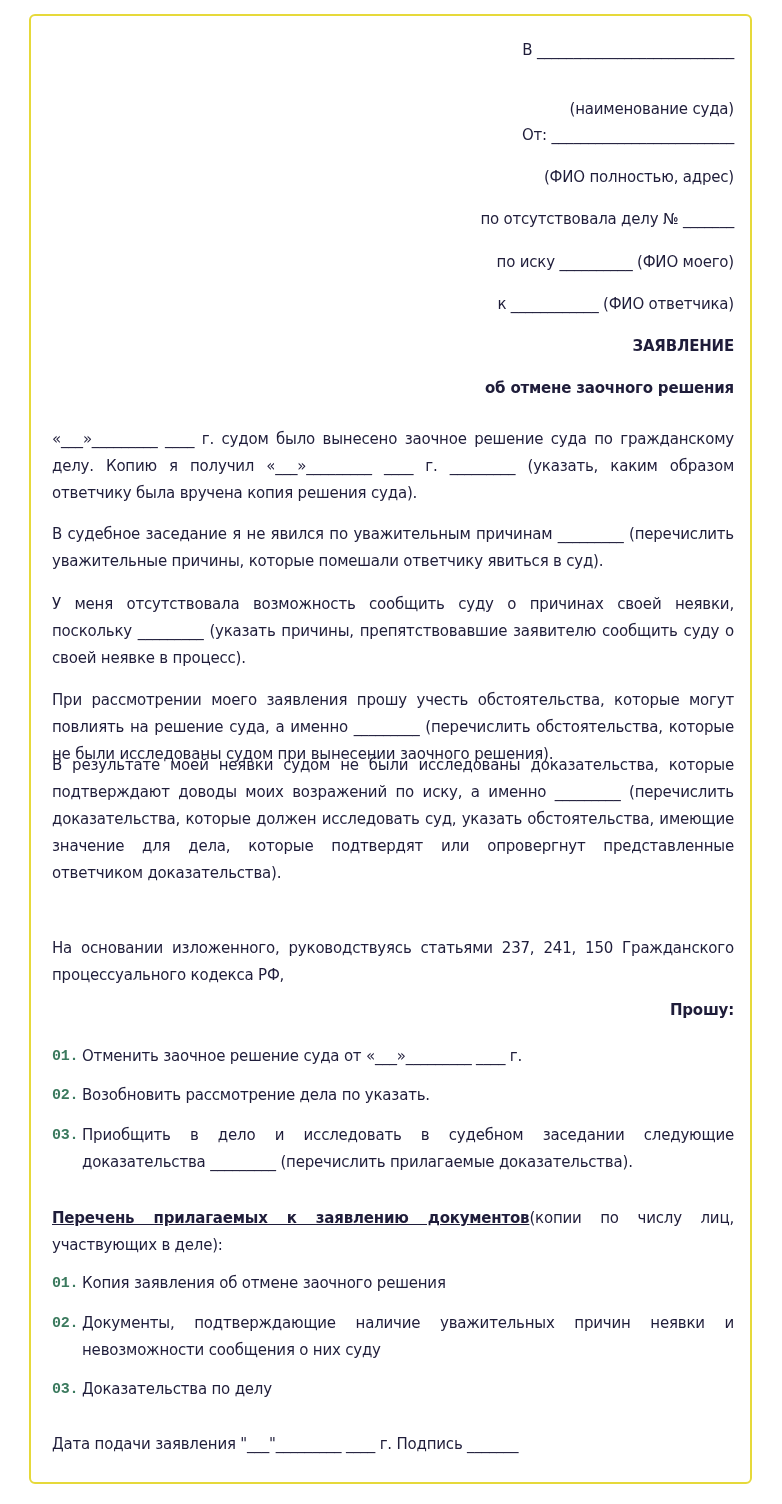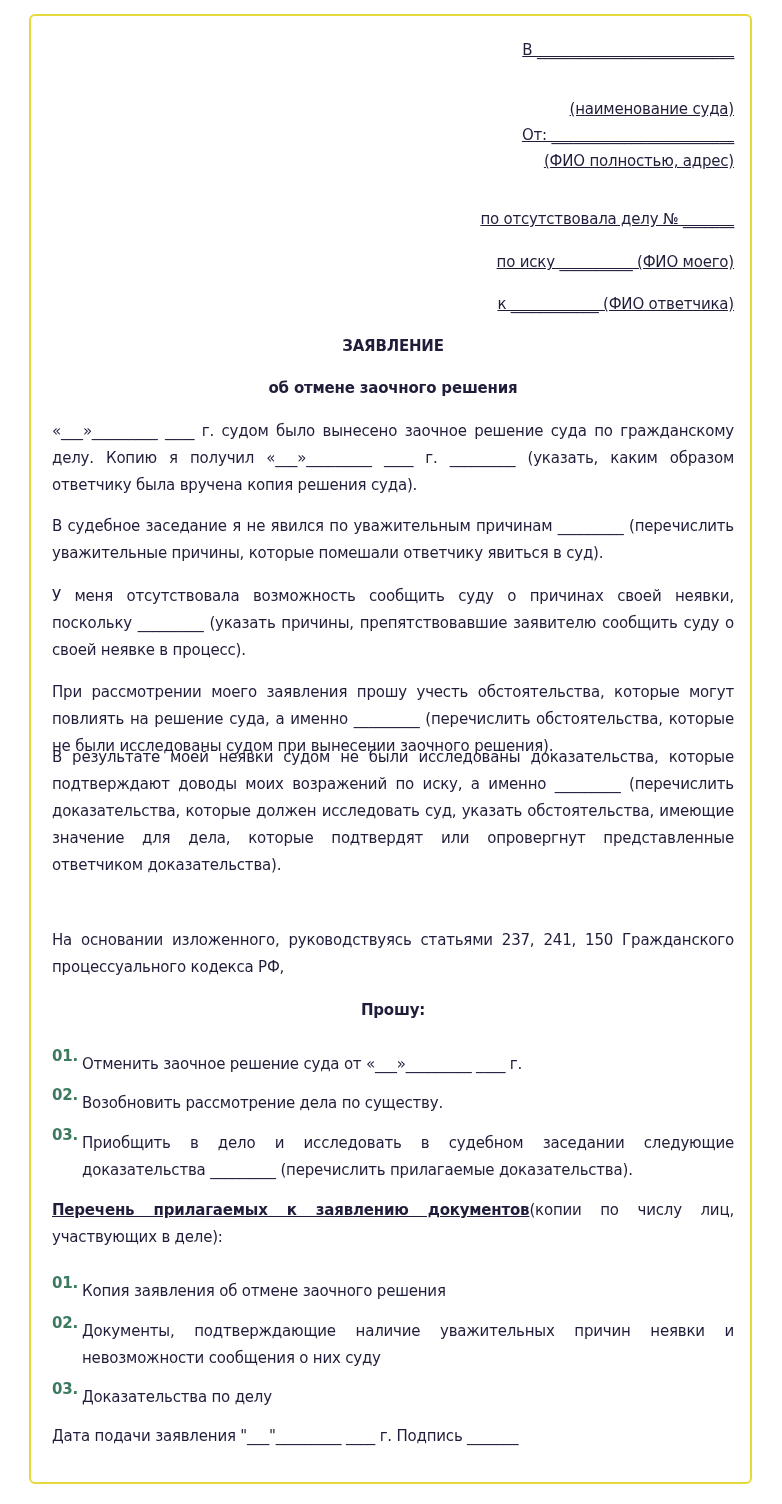--- a/index.html
+++ b/index.html
@@ -2,38 +2,38 @@
 <html><head>
 <meta charset="utf-8">
 <style>
   html, body { margin: 0; padding: 0; background: #ffffff; }
   body { width: 782px; height: 1504px; position: relative; font-family: "DejaVu Sans", sans-serif; color: #1f1d3a; }
   .card {
     position: absolute; left: 29px; top: 14px; width: 723px; height: 1470px;
     border: 2px solid #e6d93a; border-radius: 6px; box-sizing: border-box;
   }
   .content { position: absolute; left: 52px; top: 0; width: 682px; font-size: 15px; letter-spacing: -0.2px; }
-  .r { position: absolute; right: 0; text-align: right; white-space: nowrap; text-decoration: underline; }
-  .c { position: absolute; left: 0; right: 0; text-align: center; font-weight: bold; white-space: nowrap; }
-  .p { position: absolute; left: 0; right: 0; text-align: justify; line-height: 27px; }
+  .r { position: absolute; right: 0; text-align: right; white-space: nowrap; }
+  .c { position: absolute; left: 0; right: 0; text-align: right; font-weight: bold; white-space: nowrap; }
+  .p { position: absolute; left: 0; right: 0; text-align: justify; line-height: 27px; margin-top: 8px; }
   .li { position: absolute; left: 0; right: 0; line-height: 27px; text-align: justify; }
-  .num { position: absolute; left: 0; top: 0; color: #3b7a5e; font-weight: bold; }
-  .li-text { display: block; margin-left: 30px; margin-top: 8px; }
+  .num { position: absolute; left: 0; top: 0; color: #3b7a5e; font-weight: bold; font-family: Liberation Mono, monospace; }
+  .li-text { display: block; margin-left: 30px; }
   .bold { font-weight: bold; text-decoration: underline; }
 </style>
 </head>
 <body>
 
 <div class="card"></div>
 
 <div class="content">
   <div class="r" style="top:41px">В ___________________________</div>
   <div class="r" style="top:100px">(наименование суда)</div>
   <div class="r" style="top:126px">От: _________________________</div>
-  <div class="r" style="top:152px">(ФИО полностью, адрес)</div>
+  <div class="r" style="top:168px">(ФИО полностью, адрес)</div>
   <div class="r" style="top:210px">по отсутствовала делу № _______</div>
   <div class="r" style="top:253px">по иску __________ (ФИО моего)</div>
   <div class="r" style="top:295px">к ____________ (ФИО ответчика)</div>
 
   <div class="c" style="top:337px">ЗАЯВЛЕНИЕ</div>
   <div class="c" style="top:379px">об отмене заочного решения</div>
 
   <div class="p" style="top:418px">«___»_________ ____ г. судом было вынесено заочное решение суда по гражданскому делу. Копию я получил «___»_________ ____ г. _________ (указать, каким образом ответчику была вручена копия решения суда).</div>
   <div class="p" style="top:513px">В судебное заседание я не явился по уважительным причинам _________ (перечислить уважительные причины, которые помешали ответчику явиться в суд).</div>
   <div class="p" style="top:583px">У меня отсутствовала возможность сообщить суду о причинах своей неявки, поскольку _________ (указать причины, препятствовавшие заявителю сообщить суду о своей неявке в процесс).</div>
@@ -42,21 +42,21 @@
   <div class="p" style="top:927px">На основании изложенного, руководствуясь статьями 237, 241, 150 Гражданского процессуального кодекса РФ,</div>
 
   <div class="c" style="top:1001px">Прошу:</div>
 
   <div class="li" style="top:1043px">
     <span class="num">01.</span>
     <span class="li-text">Отменить заочное решение суда от «___»_________ ____ г.</span>
   </div>
   <div class="li" style="top:1082px">
     <span class="num">02.</span>
-    <span class="li-text">Возобновить рассмотрение дела по существу.</span>
+    <span class="li-text">Возобновить рассмотрение дела по указать.</span>
   </div>
   <div class="li" style="top:1122px">
     <span class="num">03.</span>
     <span class="li-text">Приобщить в дело и исследовать в судебном заседании следующие доказательства _________ (перечислить прилагаемые доказательства).</span>
   </div>
 
   <div class="p" style="top:1197px"><span class="bold">Перечень прилагаемых к заявлению документов</span><span>(копии по числу лиц, участвующих в деле):</span></div>
 
   <div class="li" style="top:1270px">
     <span class="num">01.</span>

